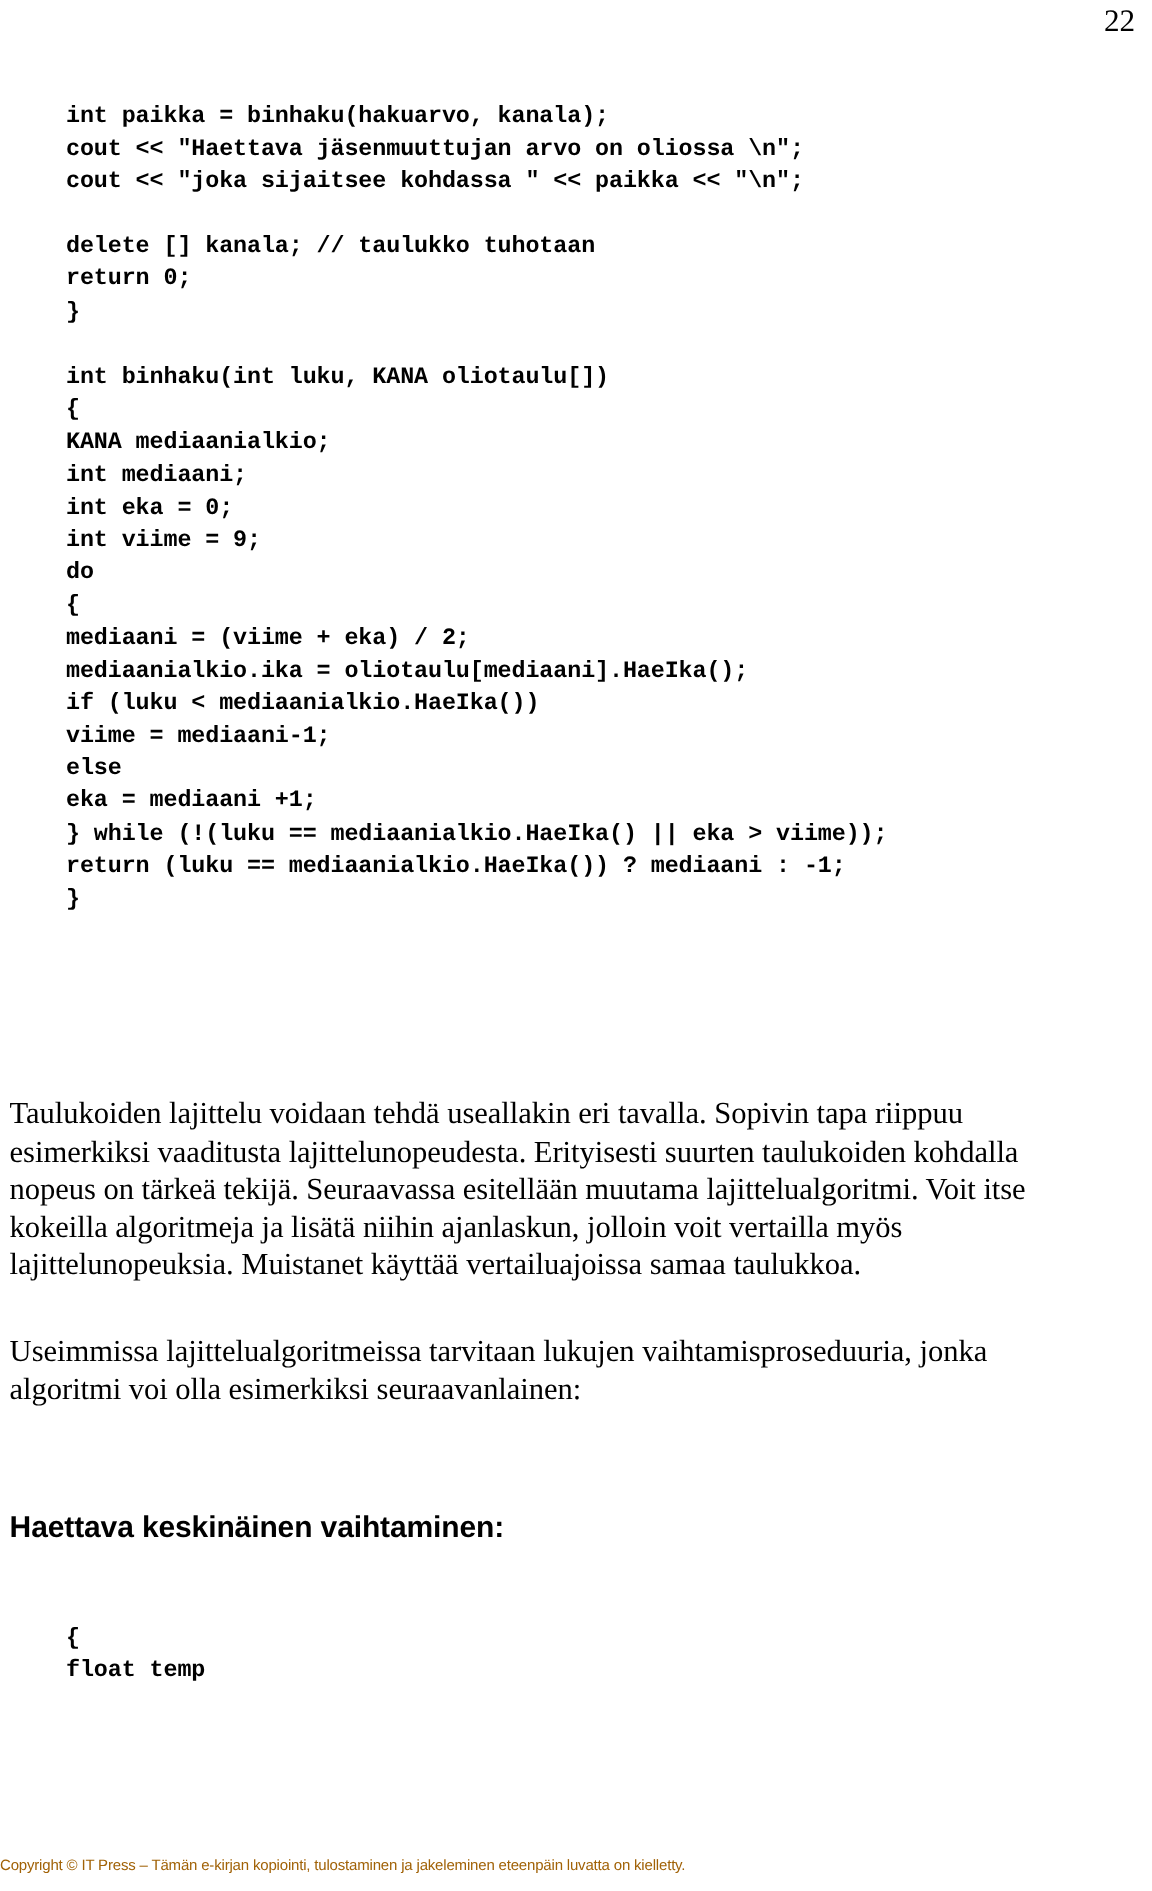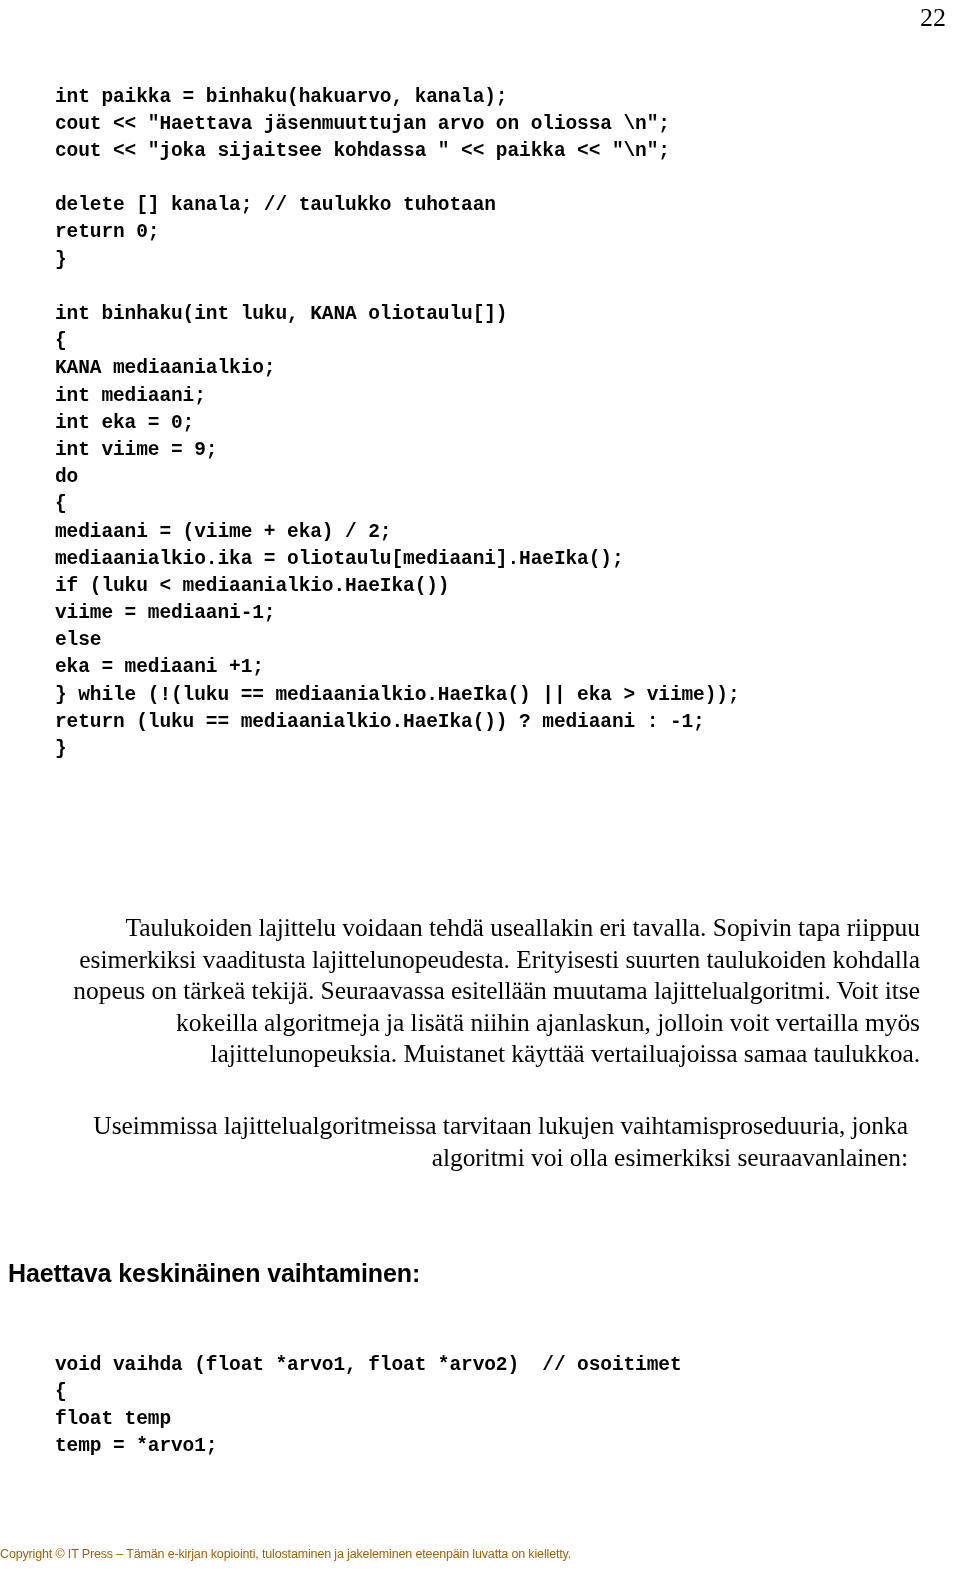--- a/index.html
+++ b/index.html
@@ -70,21 +70,21 @@
   }
 
   
   .body-para {
     position: absolute;
     left: 8px;
     width: 905px;
     font-family: "Liberation Serif", "DejaVu Serif", serif;
     font-size: 25.5px;
     line-height: 31.6px;
-    text-align: right;
+    text-align: left;
     letter-spacing: -0.05px;
   }
   #para-1 { top: 912px; width: 912px; }
   #para-2 { top: 1110px; width: 900px; }
 
   
   .sub-heading {
     position: absolute;
     left: 8px;
     top: 1258px;
@@ -119,17 +119,17 @@
 
   <pre class="code-block" id="code-main"><div class="code-line">int paikka = binhaku(hakuarvo, kanala);</div><div class="code-line">cout &lt;&lt; "Haettava jäsenmuuttujan arvo on oliossa \n";</div><div class="code-line">cout &lt;&lt; "joka sijaitsee kohdassa " &lt;&lt; paikka &lt;&lt; "\n";</div><div class="code-line blank">&nbsp;</div><div class="code-line">delete [] kanala; // taulukko tuhotaan</div><div class="code-line">return 0;</div><div class="code-line">}</div><div class="code-line blank">&nbsp;</div><div class="code-line">int binhaku(int luku, KANA oliotaulu[])</div><div class="code-line">{</div><div class="code-line">KANA mediaanialkio;</div><div class="code-line">int mediaani;</div><div class="code-line">int eka = 0;</div><div class="code-line">int viime = 9;</div><div class="code-line">do</div><div class="code-line">{</div><div class="code-line">mediaani = (viime + eka) / 2;</div><div class="code-line">mediaanialkio.ika = oliotaulu[mediaani].HaeIka();</div><div class="code-line">if (luku &lt; mediaanialkio.HaeIka())</div><div class="code-line">viime = mediaani-1;</div><div class="code-line">else</div><div class="code-line">eka = mediaani +1;</div><div class="code-line">} while (!(luku == mediaanialkio.HaeIka() || eka &gt; viime));</div><div class="code-line">return (luku == mediaanialkio.HaeIka()) ? mediaani : -1;</div><div class="code-line">}</div></pre>
 
 
   <div class="body-para" id="para-1">Taulukoiden lajittelu voidaan tehdä useallakin eri tavalla. Sopivin tapa riippuu esimerkiksi vaaditusta lajittelunopeudesta. Erityisesti suurten taulukoiden kohdalla nopeus on tärkeä tekijä. Seuraavassa esitellään muutama lajittelualgoritmi. Voit itse kokeilla algoritmeja ja lisätä niihin ajanlaskun, jolloin voit vertailla myös lajittelunopeuksia. Muistanet käyttää vertailuajoissa samaa taulukkoa.</div>
 
   <div class="body-para" id="para-2">Useimmissa lajittelualgoritmeissa tarvitaan lukujen vaihtamisproseduuria, jonka algoritmi voi olla esimerkiksi seuraavanlainen:</div>
 
   <div class="sub-heading">Haettava keskinäinen vaihtaminen:</div>
 
-  <pre class="code-block" id="code-swap"><div class="code-line">void vaihda (float *arvo1, float *arvo2)  // osoitimet</div><div class="code-line">{</div><div class="code-line">float temp</div><div class="code-line">temp = *arvo1;</div></pre>
+  <pre class="code-block" id="code-swap"><div class="code-line">{</div><div class="code-line">float temp</div></pre>
 
   <div class="footer">Copyright © IT Press – Tämän e-kirjan kopiointi, tulostaminen ja jakeleminen eteenpäin luvatta on kielletty.</div>
 
 </div>
 
 </body></html>

